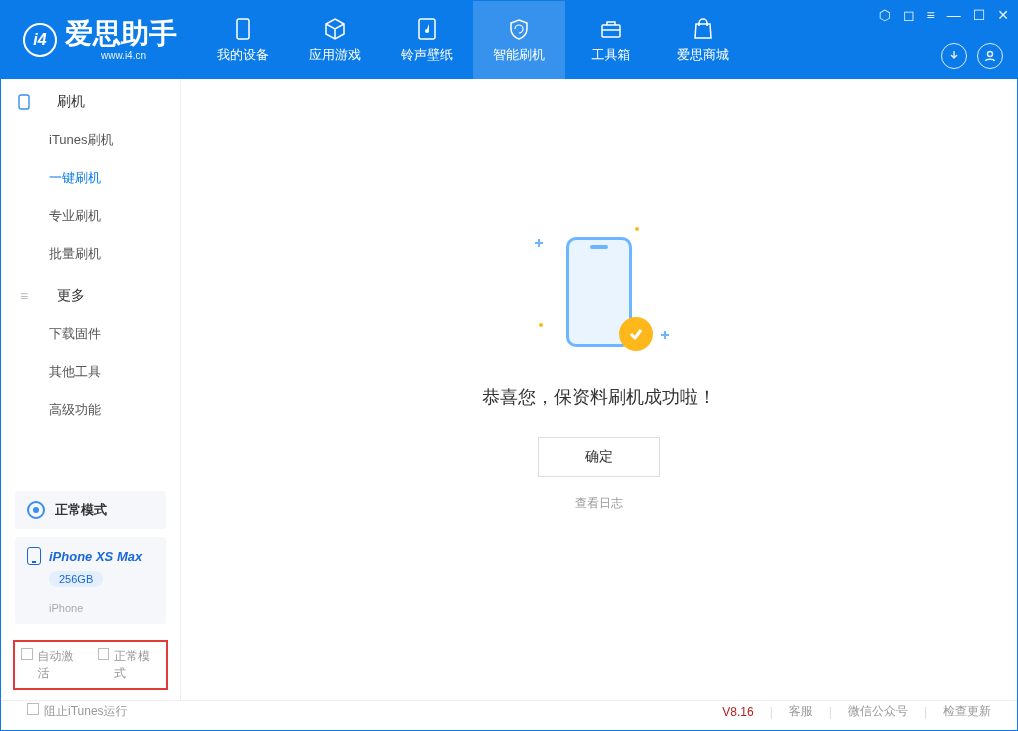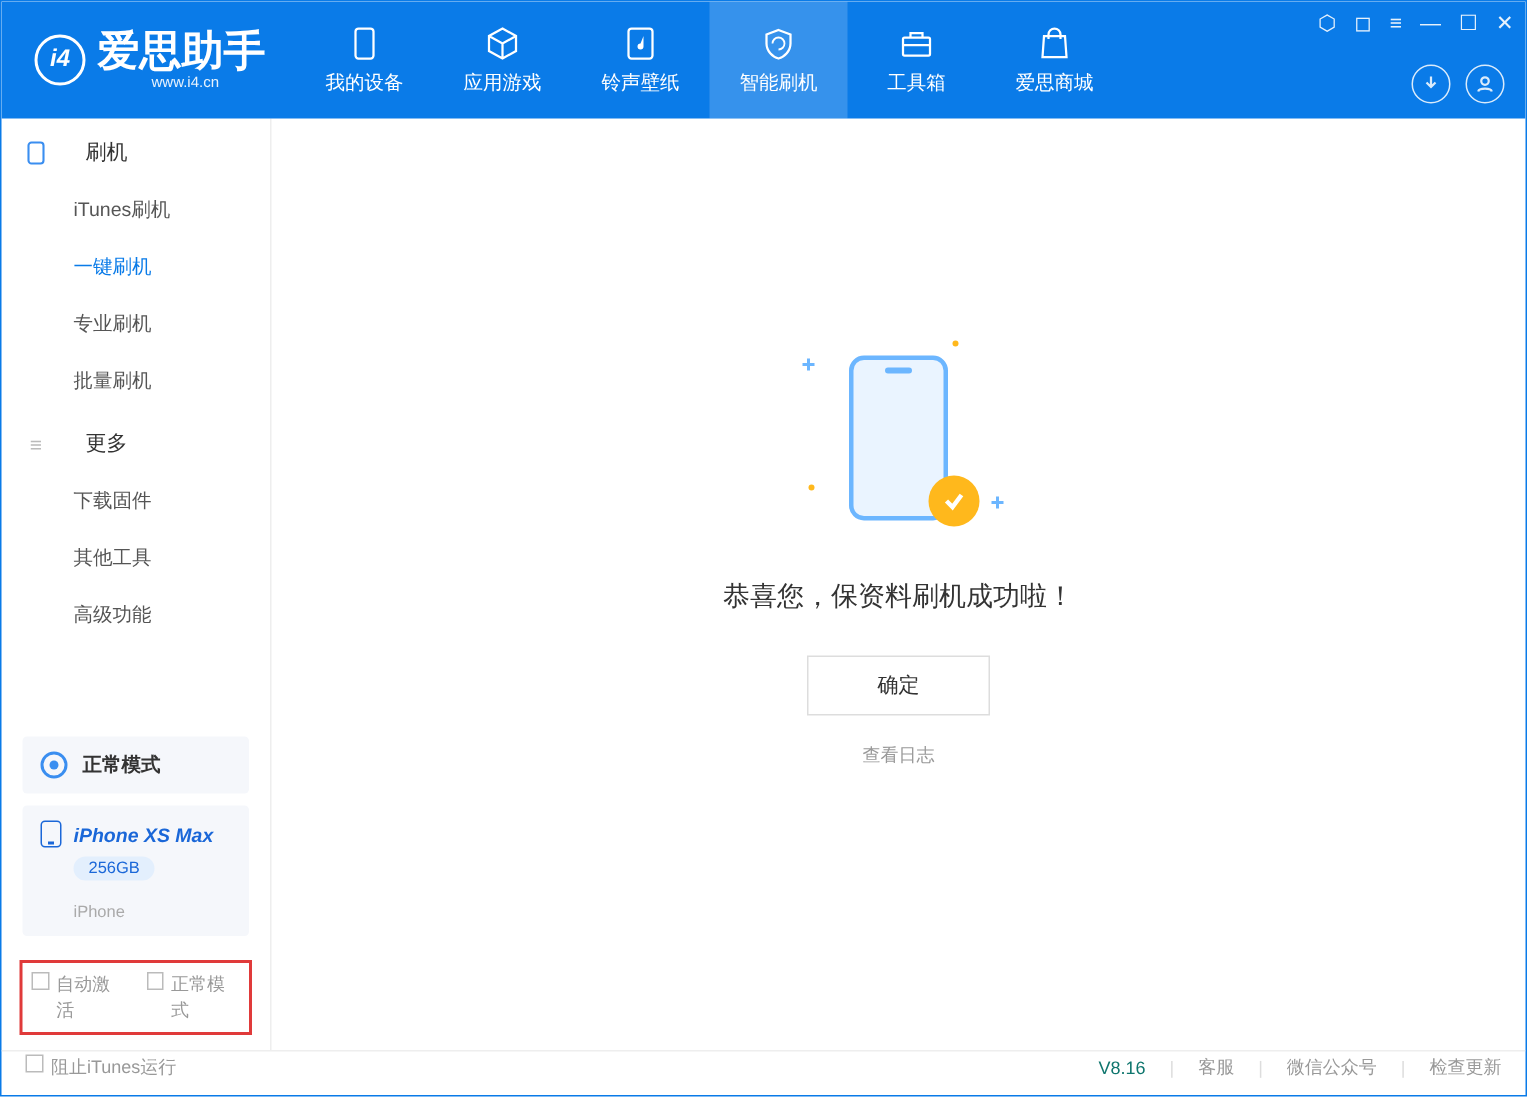--- a/index.html
+++ b/index.html
@@ -66,25 +66,25 @@
 .spark.s2 { bottom: 18px; right: 0; }
 .dot { position: absolute; width: 4px; height: 4px; background: #ffb81c; border-radius: 50%; }
 .dot.d1 { top: 0; right: 30px; }
 .dot.d2 { bottom: 30px; left: 10px; }
 
 .success-text { font-size: 18px; color: #333; margin-bottom: 28px; }
 .ok-btn { padding: 10px 46px; border: 1px solid #ddd; background: #fff; font-size: 14px; color: #333; cursor: pointer; margin-bottom: 18px; }
 .log-link { font-size: 12px; color: #999; cursor: pointer; }
 
 
-.footer { height: 22px; border-top: 1px solid #eee; display: flex; align-items: center; padding: 0 16px; font-size: 12px; color: #999; }
+.footer { height: 22px; border-top: 1px solid #eee; display: flex; align-items: center; padding: 0 26px; font-size: 12px; color: #999; }
 .footer .cb { color: #999; }
 .footer-right { margin-left: auto; display: flex; gap: 16px; align-items: center; }
 .footer-right .divider { color: #ddd; }
-.version { color: #0f766e; }
+.version { color: #b91c1c; }
 .flink { cursor: pointer; }
 </style>
 </head>
 <body>
 
 <div class="header">
   <div class="logo-area">
     <div class="logo-icon">i4</div>
     <div>
       <div class="logo-text">爱思助手</div>

